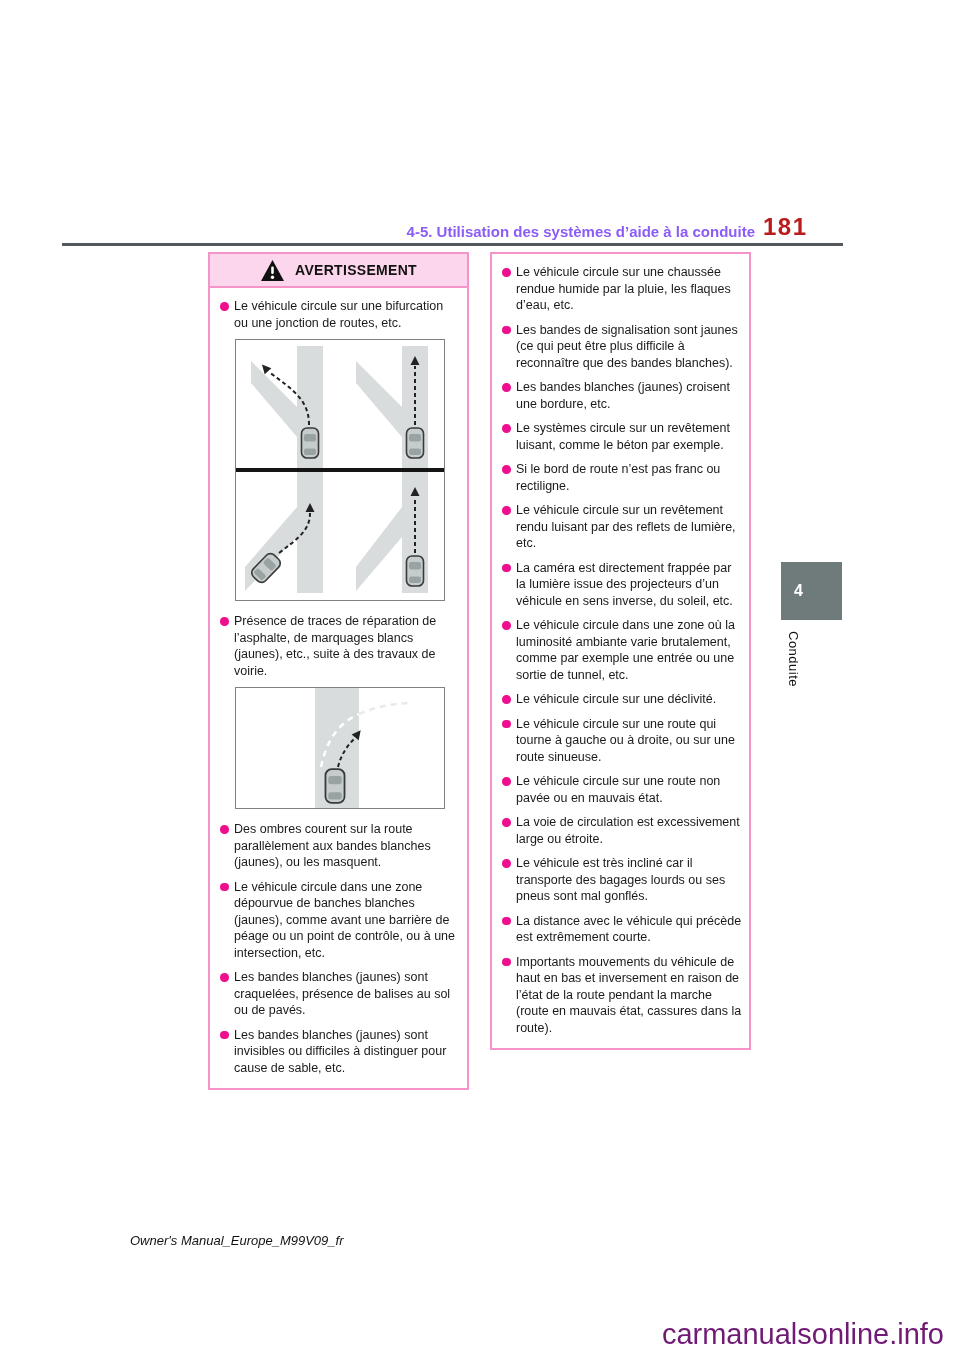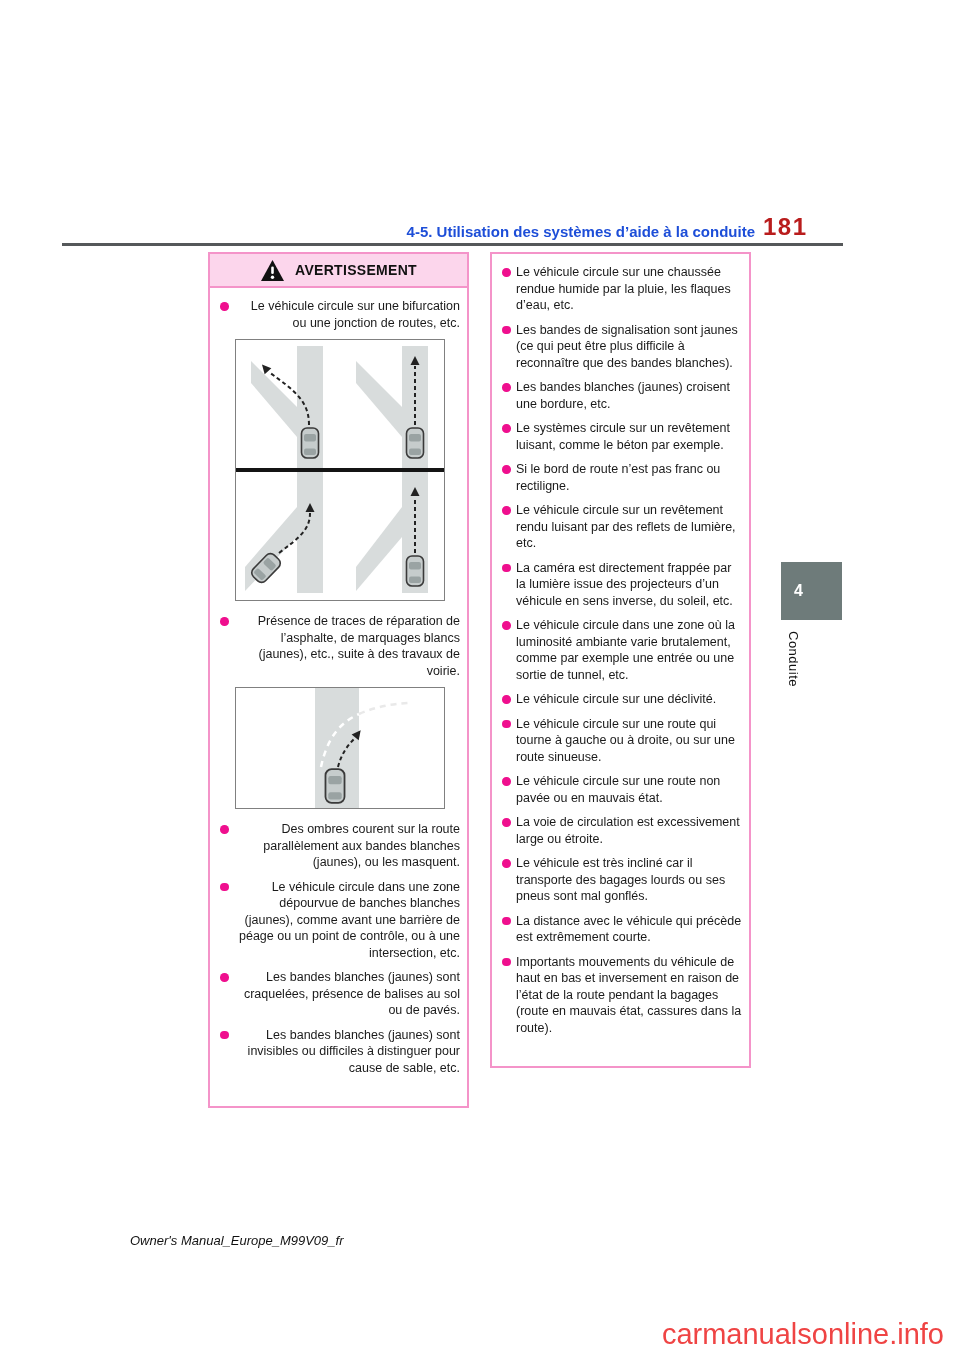--- a/index.html
+++ b/index.html
@@ -1,61 +1,61 @@
 <!DOCTYPE html>
 <html><head>
 <meta charset="utf-8">
 <style>
   * { margin:0; padding:0; box-sizing:border-box; }
   html,body { background:#ffffff; }
   body {
     width:960px; height:1358px; position:relative;
     font-family:"Liberation Sans", sans-serif; color:#1a1a1a;
   }
-  .section-title { position:absolute; top:223px; right:205px; font-size:15px; font-weight:bold; color:#1d4ed8; }
+  .section-title { position:absolute; top:223px; right:205px; font-size:15px; font-weight:bold; color:#8b5cf6; }
   .page-number  { position:absolute; top:213px; left:763px; font-size:24px; font-weight:bold; letter-spacing:1.5px; color:#b91c1c; }
   .header-rule  { position:absolute; left:62px; top:243px; width:781px; height:3px; background:#55585a; }
 
   .chapter-tab {
     position:absolute; left:781px; top:562px; width:61px; height:58px;
     background:#6e7b7a; color:#ffffff; display:flex; align-items:center;
     padding-left:13px; font-size:16px; font-weight:bold;
   }
   .chapter-label {
     position:absolute; left:786px; top:631px; writing-mode:vertical-rl;
     font-size:13px; color:#111; letter-spacing:0.5px;
   }
 
   .warn-box {
     position:absolute; width:261px; background:#fff;
     border:2px solid #f494c9;
   }
-  .warn-box.left  { left:208px; top:252px; min-height:838px;text-align:right; }
+  .warn-box.left  { left:208px; top:252px; min-height:838px; }
   .warn-box.right { left:490px; top:252px; min-height:798px; }
 
   .warn-head {
     height:34px; background:#fcd6ec; border-bottom:2px solid #f494c9;
     display:flex; align-items:center; justify-content:center; gap:10px;
   }
   .warn-title { font-size:14px; font-weight:bold; color:#111; letter-spacing:0.3px; }
 
-  .warn-body { padding:10px 7px 22px 10px; }
+  .warn-body { padding:10px 7px 4px 10px; }
   .bullet {
     position:relative; padding-left:14px; font-size:12.5px; line-height:16.5px;
     color:#1a1a1a; margin-bottom:8px;
   }
   .dot {
     position:absolute; left:0; top:4px; width:8.5px; height:8.5px;
     border-radius:50%; background:#ef0f8e;
   }
   figure { width:210px; margin:2px auto 12px auto; }
   figure svg { display:block; }
 
   .page-footer { position:absolute; left:130px; top:1233px; font-size:13px; color:#111;font-style:italic; }
-  .watermark   { position:absolute; right:16px; top:1318px; font-size:29px; color:#ef4444;margin-left:40px; }
+  .watermark   { position:absolute; right:16px; top:1318px; font-size:29px; color:#701a75;margin-left:40px; }
 </style>
 </head>
 <body>
 
 <div class="section-title">4-5. Utilisation des systèmes d’aide à la conduite</div>
 <div class="page-number">181</div>
 <div class="header-rule"></div>
 
 <div class="chapter-tab">
   <span>4</span>
@@ -229,19 +229,19 @@
     <div class="bullet">
       <span class="dot"></span>
       <span>Le véhicule est très incliné car il transporte des bagages lourds ou ses pneus sont mal gonflés.</span>
     </div>
     <div class="bullet">
       <span class="dot"></span>
       <span>La distance avec le véhicule qui précède est extrêmement courte.</span>
     </div>
     <div class="bullet">
       <span class="dot"></span>
-      <span>Importants mouvements du véhicule de haut en bas et inversement en raison de l’état de la route pendant la bagages (route en mauvais état, cassures dans la route).</span>
+      <span>Importants mouvements du véhicule de haut en bas et inversement en raison de l’état de la route pendant la marche (route en mauvais état, cassures dans la route).</span>
     </div>
   </div>
 </section>
 
 <div class="page-footer">Owner's Manual_Europe_M99V09_fr</div>
 <div class="watermark">carmanualsonline.info</div>
 
 </body></html>

